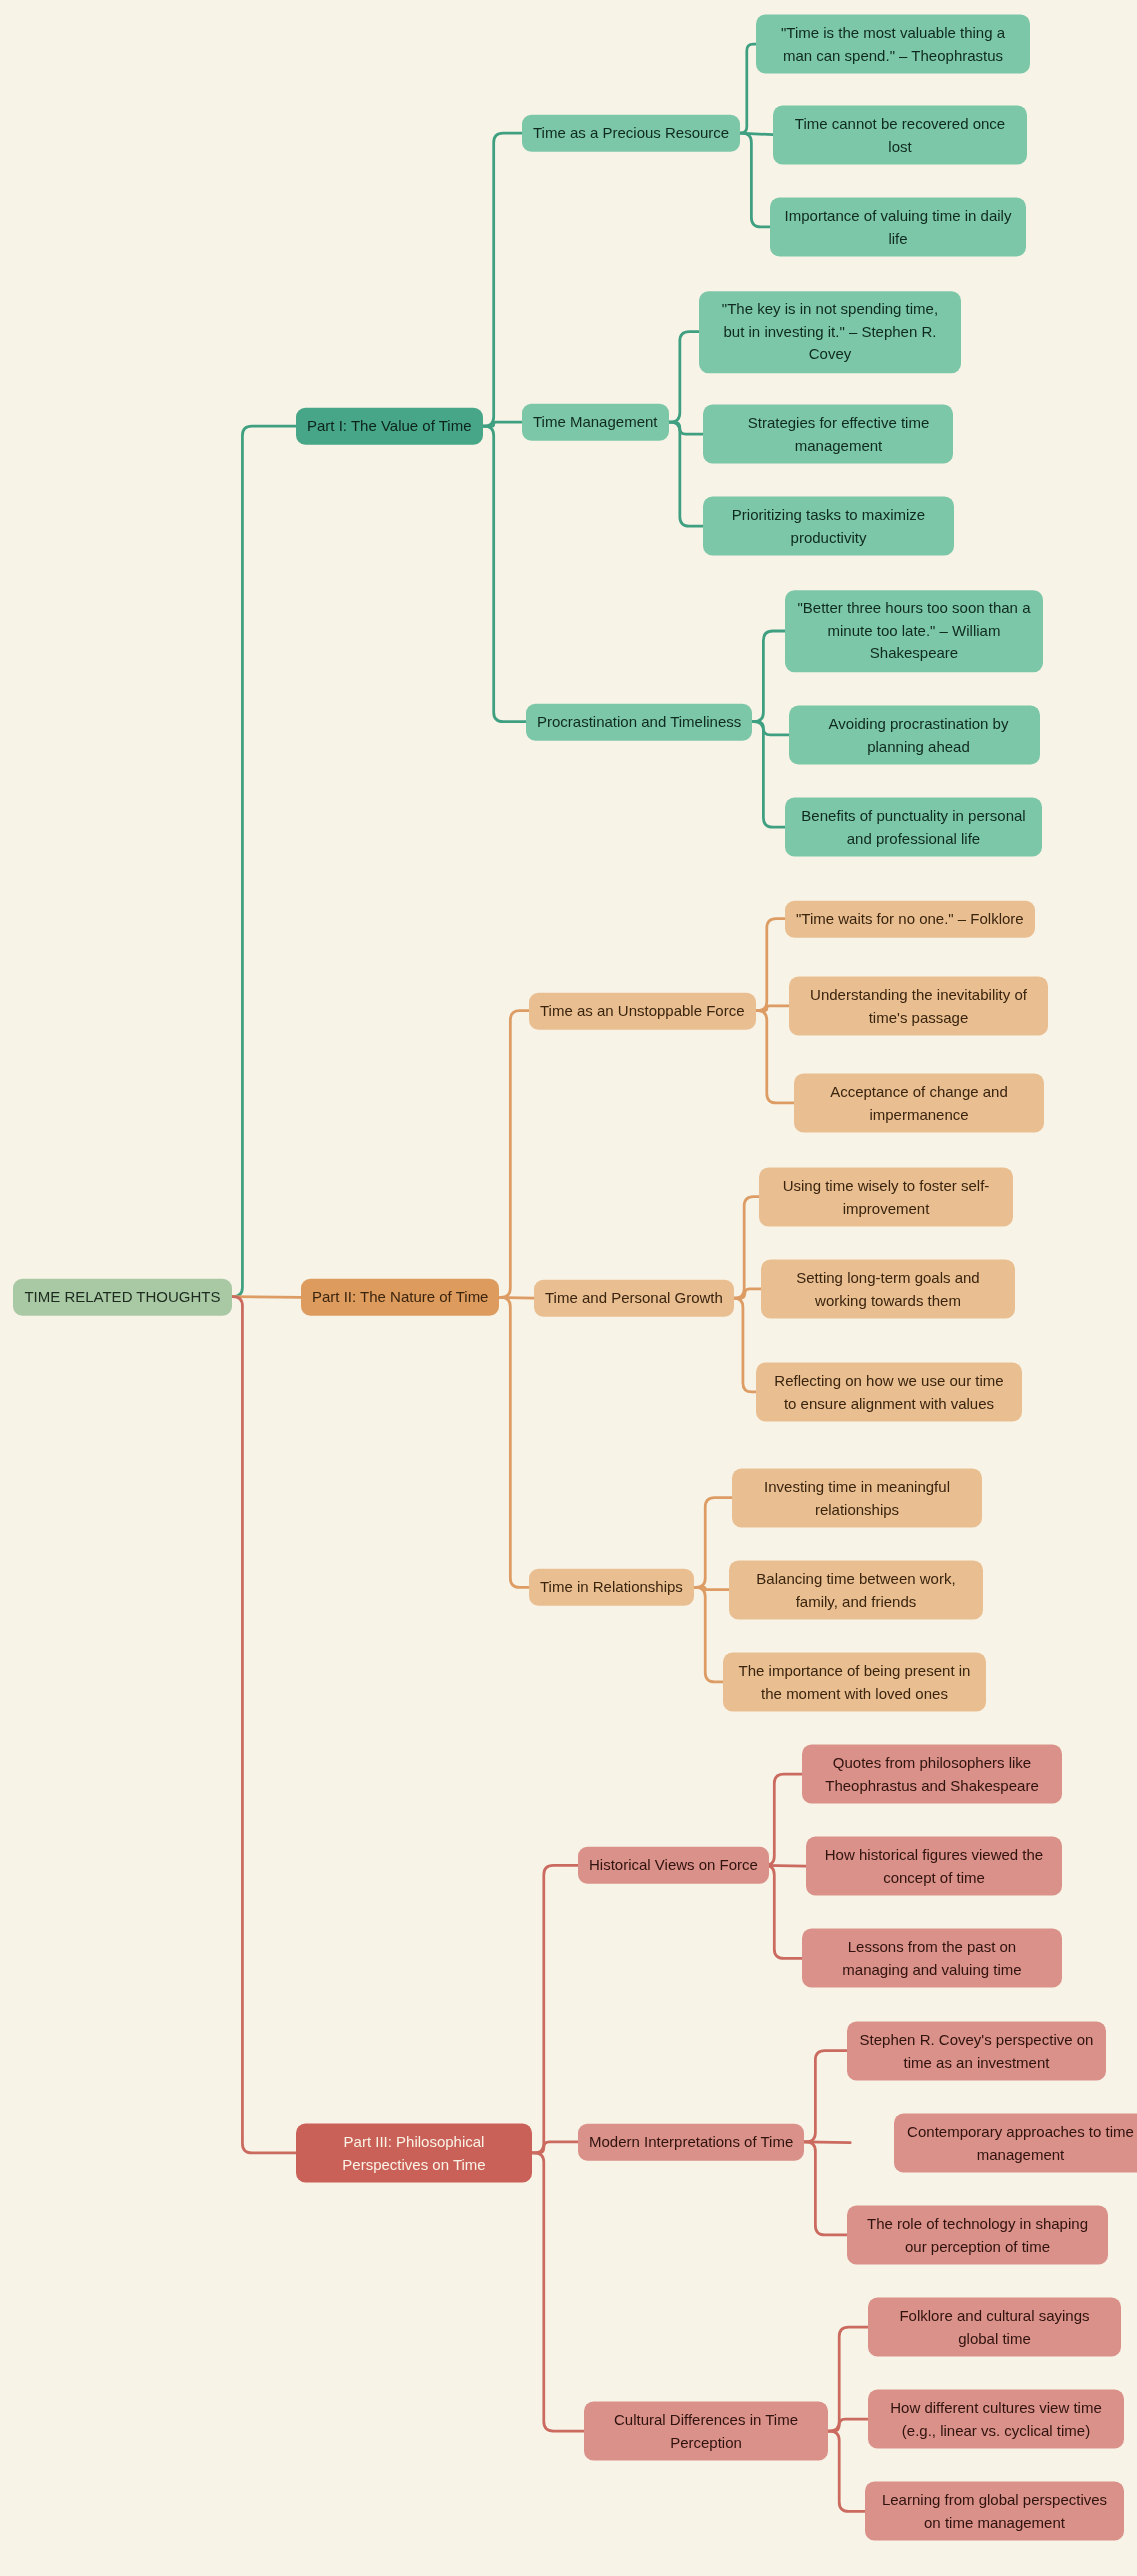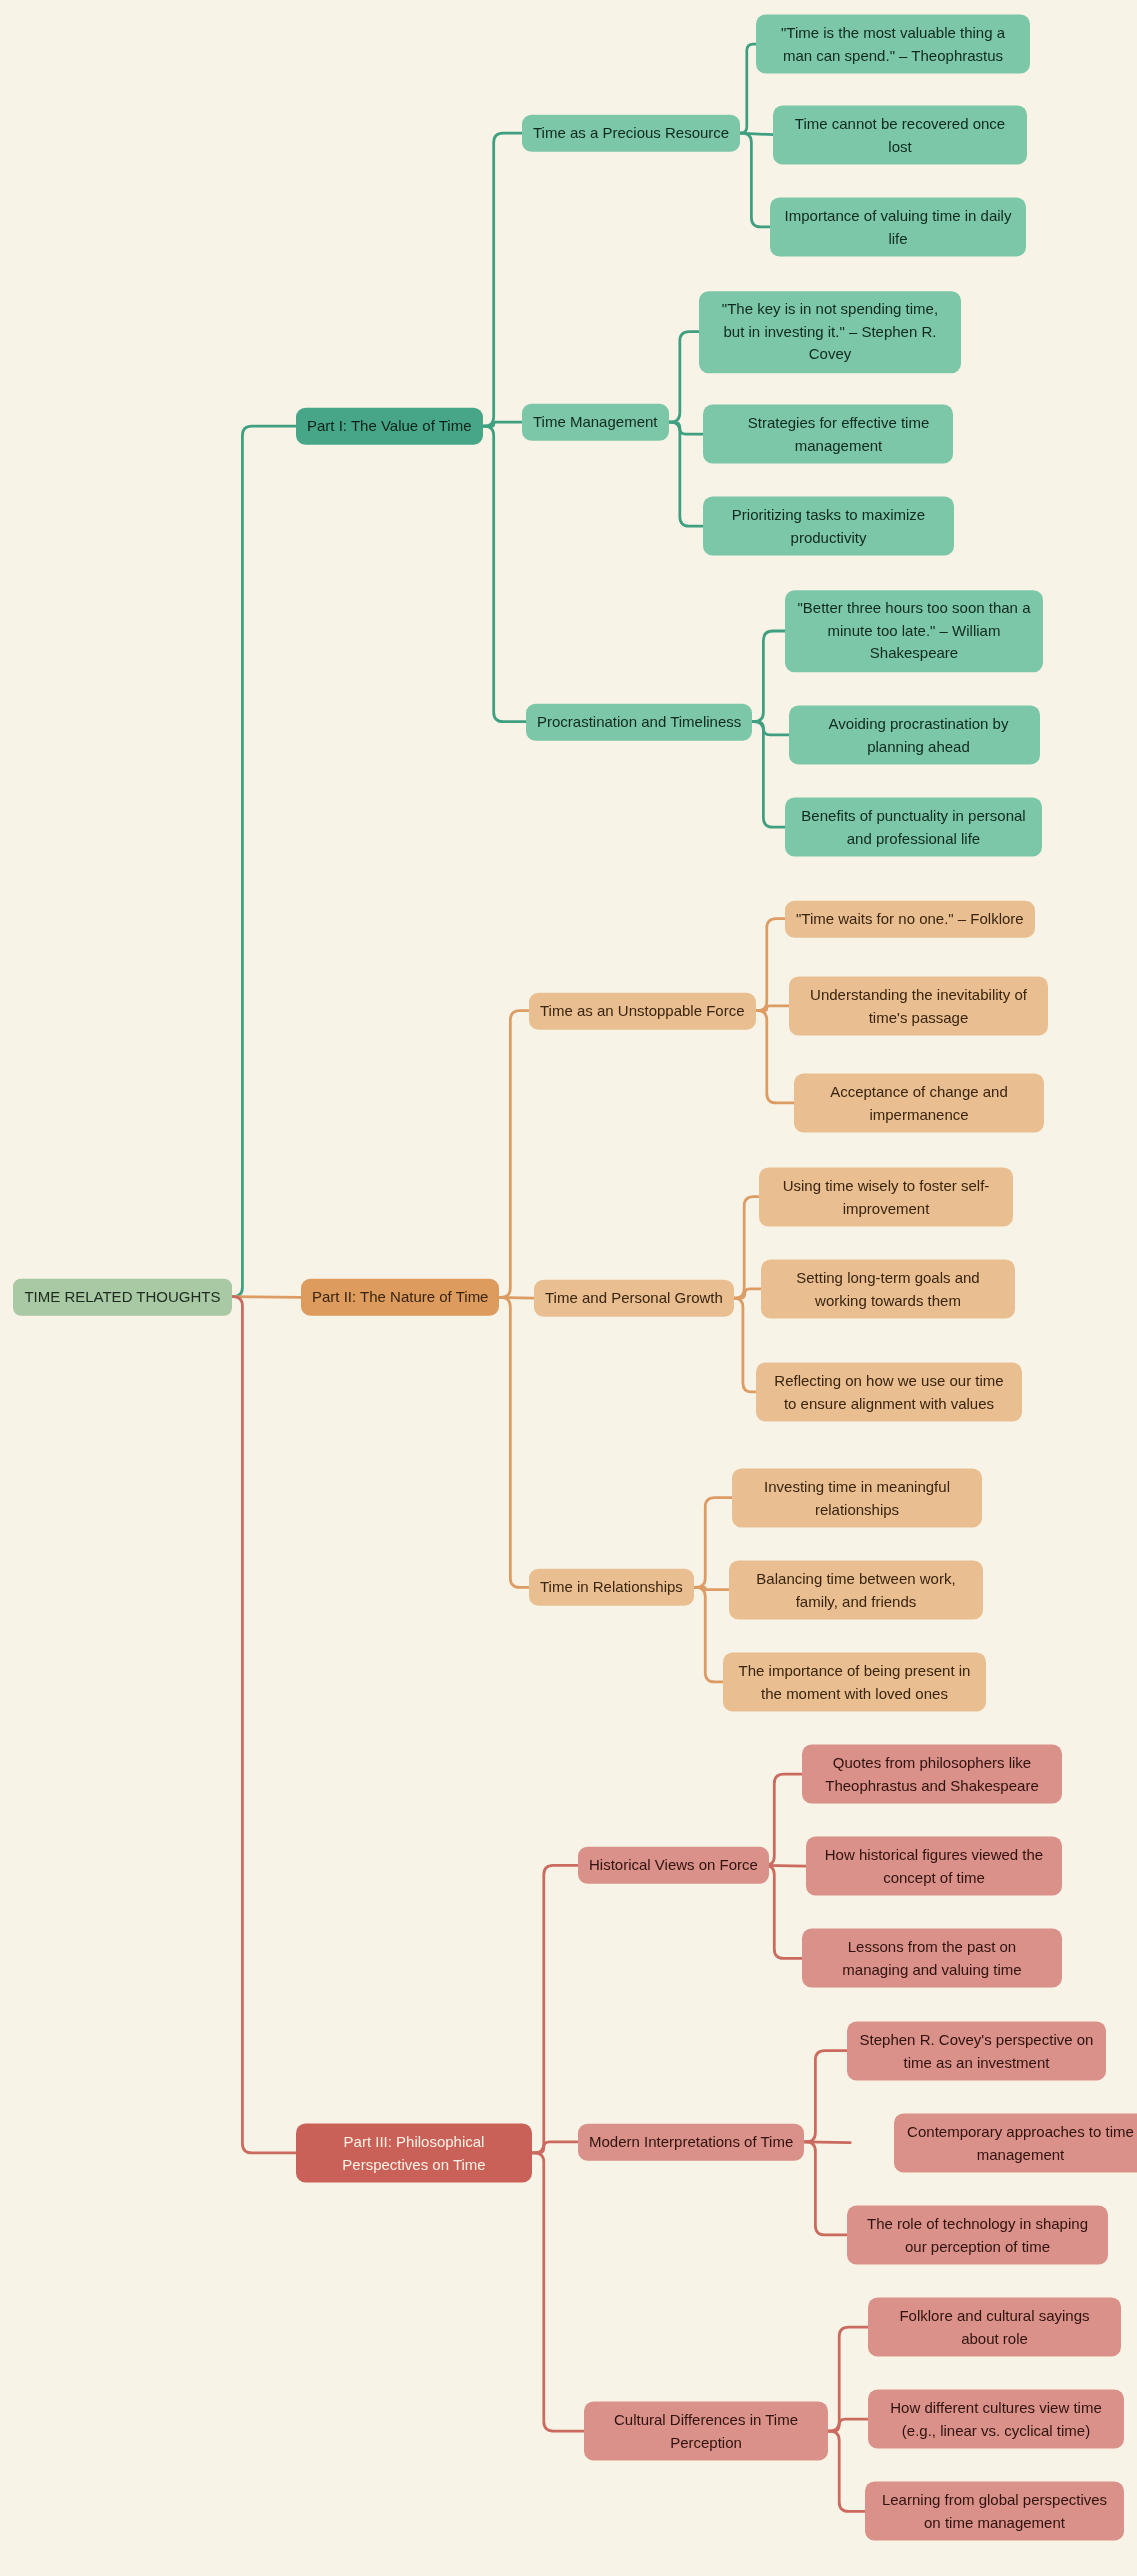--- a/index.html
+++ b/index.html
@@ -24,21 +24,21 @@
   .node {
     position: absolute;
     transform: translateY(-50%);
     padding: 7px 11px;
     border-radius: 9.5px;
     font-size: 15px;
     line-height: 1.5;
     text-align: center;
   }
   .nowrap { white-space: nowrap; }
-  .root { background: var(--root-bg); color: var(--root-text); border-radius: 8px; }
+  .root { background: var(--root-bg); color: var(--root-text); }
   .part.b1  { background: var(--b1-part-bg); color: var(--b1-part-text); }
   .child.b1 { background: var(--b1-leaf-bg); color: var(--b1-leaf-text); }
   .part.b2  { background: var(--b2-part-bg); color: var(--b2-part-text); }
   .child.b2 { background: var(--b2-leaf-bg); color: var(--b2-leaf-text); }
   .part.b3  { background: var(--b3-part-bg); color: var(--b3-part-text); }
   .child.b3 { background: var(--b3-leaf-bg); color: var(--b3-leaf-text); }
 </style>
 </head>
 <body>
 
@@ -128,17 +128,17 @@
   <div class="node child b3" id="n-b2-t2" style="left:584px;top:2431px;width:244px;">Cultural Differences in Time Perception</div>
 
   <div class="node child b3" id="n-b2-t0-l0" style="left:802px;top:1774px;width:260px;">Quotes from philosophers like Theophrastus and Shakespeare</div>
   <div class="node child b3" id="n-b2-t0-l1" style="left:806px;top:1866px;width:256px;">How historical figures viewed the concept of time</div>
   <div class="node child b3" id="n-b2-t0-l2" style="left:802px;top:1958px;width:260px;">Lessons from the past on managing and valuing time</div>
 
   <div class="node child b3" id="n-b2-t1-l0" style="left:847px;top:2051px;width:259px;">Stephen R. Covey's perspective on time as an investment</div>
   <div class="node child b3" id="n-b2-t1-l1" style="left:894px;top:2143px;width:253px;">Contemporary approaches to time management</div>
   <div class="node child b3" id="n-b2-t1-l2" style="left:847px;top:2235px;width:261px;">The role of technology in shaping our perception of time</div>
 
-  <div class="node child b3" id="n-b2-t2-l0" style="left:868px;top:2327px;width:253px;">Folklore and cultural sayings about role</div>
+  <div class="node child b3" id="n-b2-t2-l0" style="left:868px;top:2327px;width:253px;">Folklore and cultural sayings global time</div>
   <div class="node child b3" id="n-b2-t2-l1" style="left:868px;top:2419px;width:256px;">How different cultures view time (e.g., linear vs. cyclical time)</div>
   <div class="node child b3" id="n-b2-t2-l2" style="left:865px;top:2511px;width:259px;">Learning from global perspectives on time management</div>
 </div>
 
 
 </body></html>

